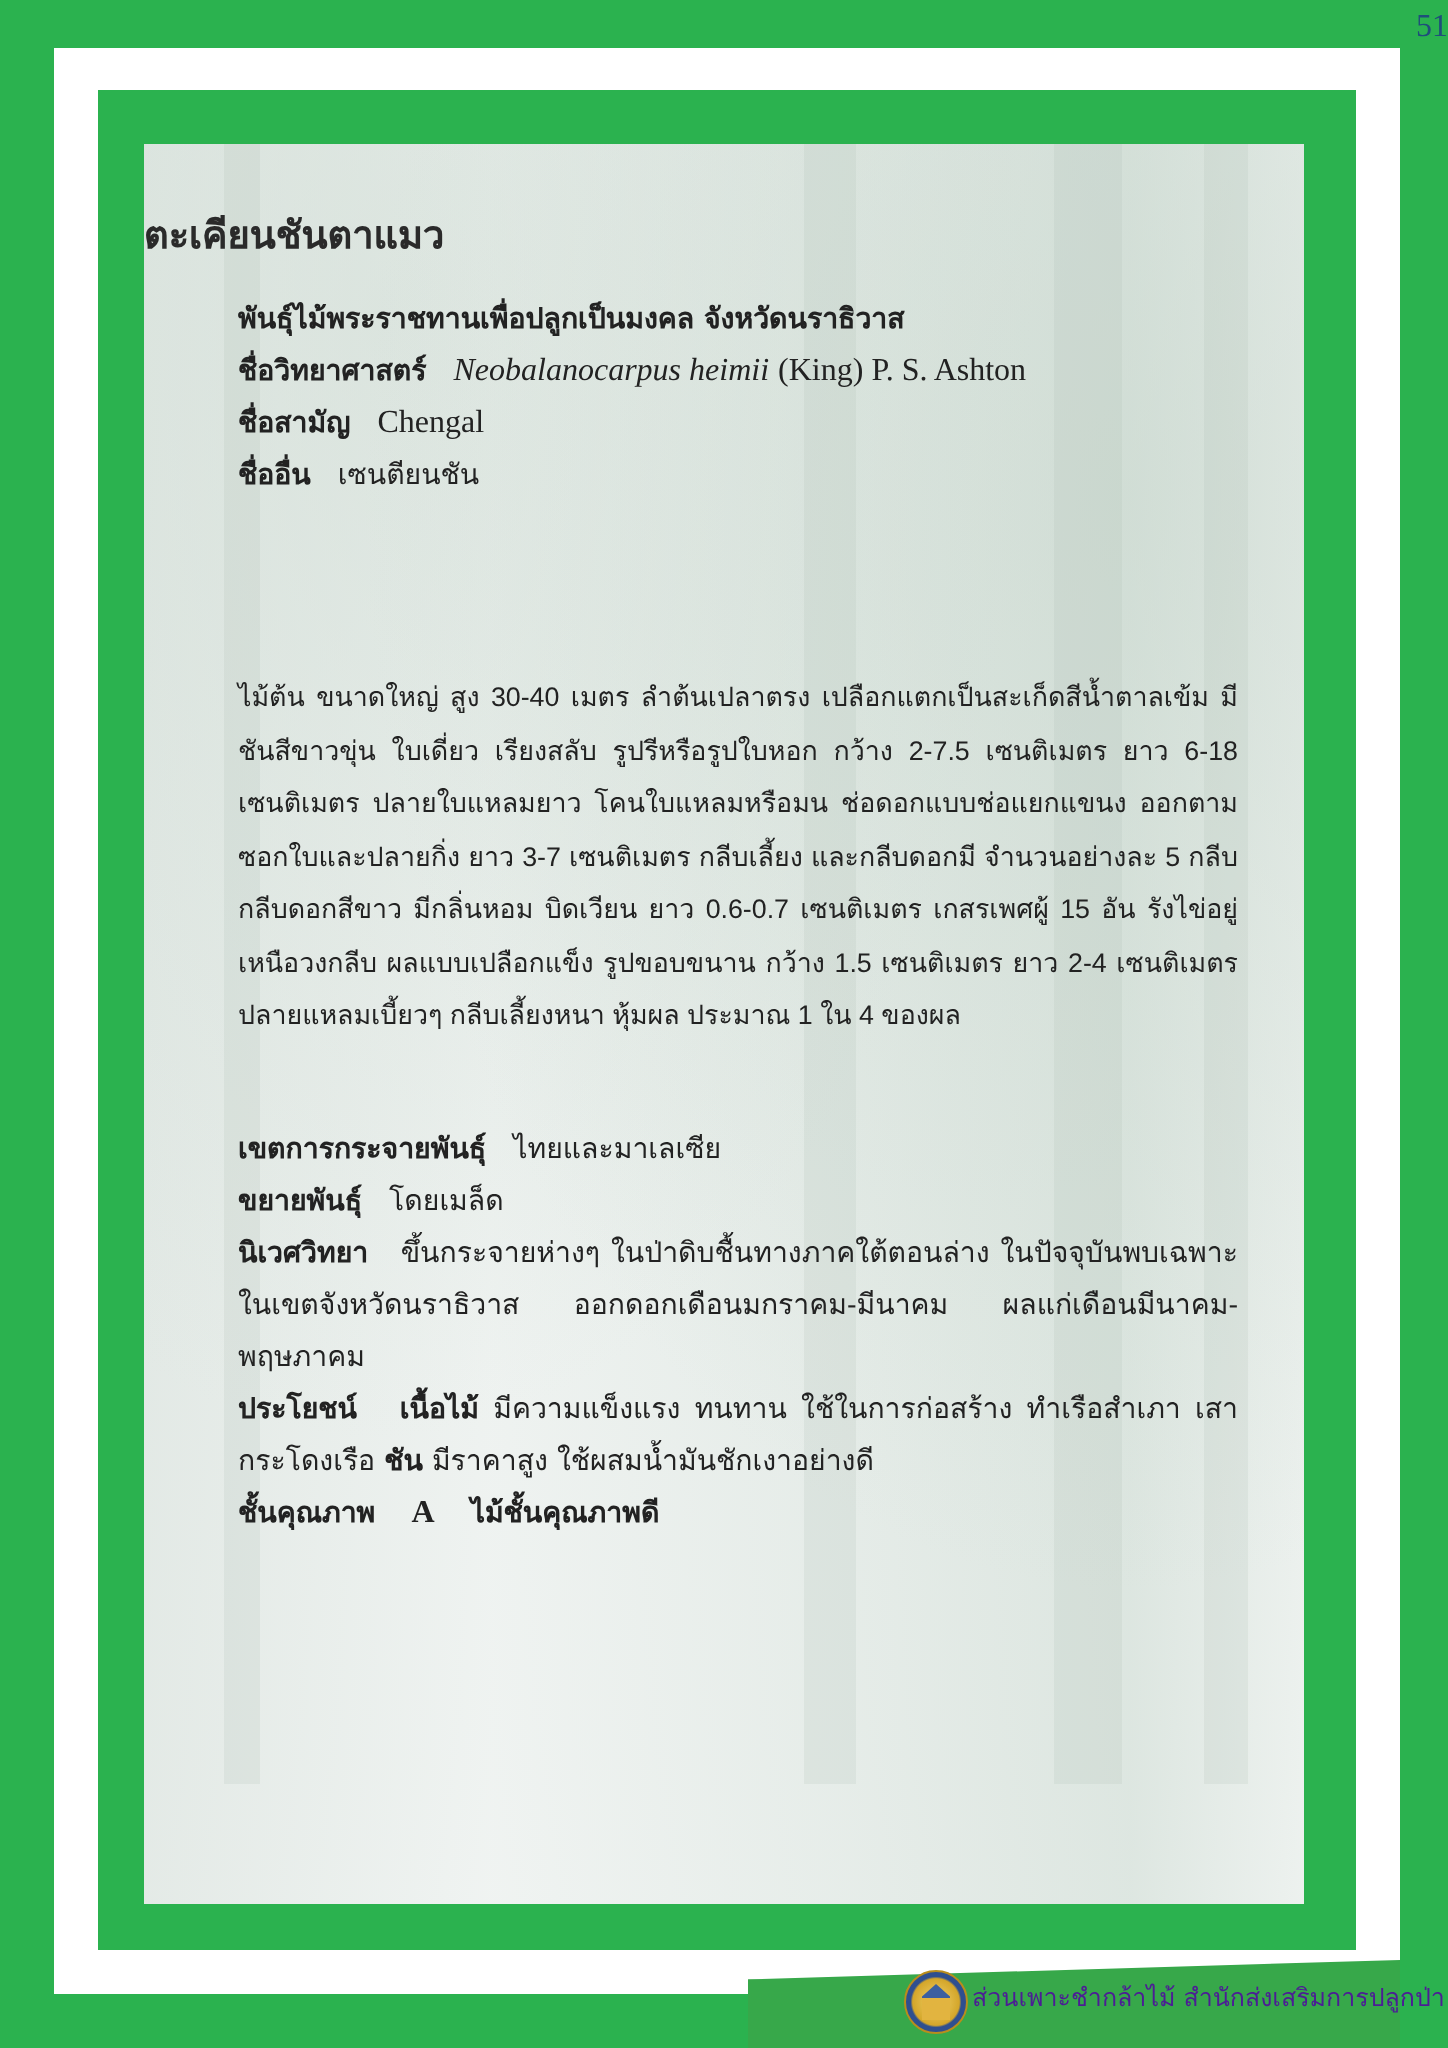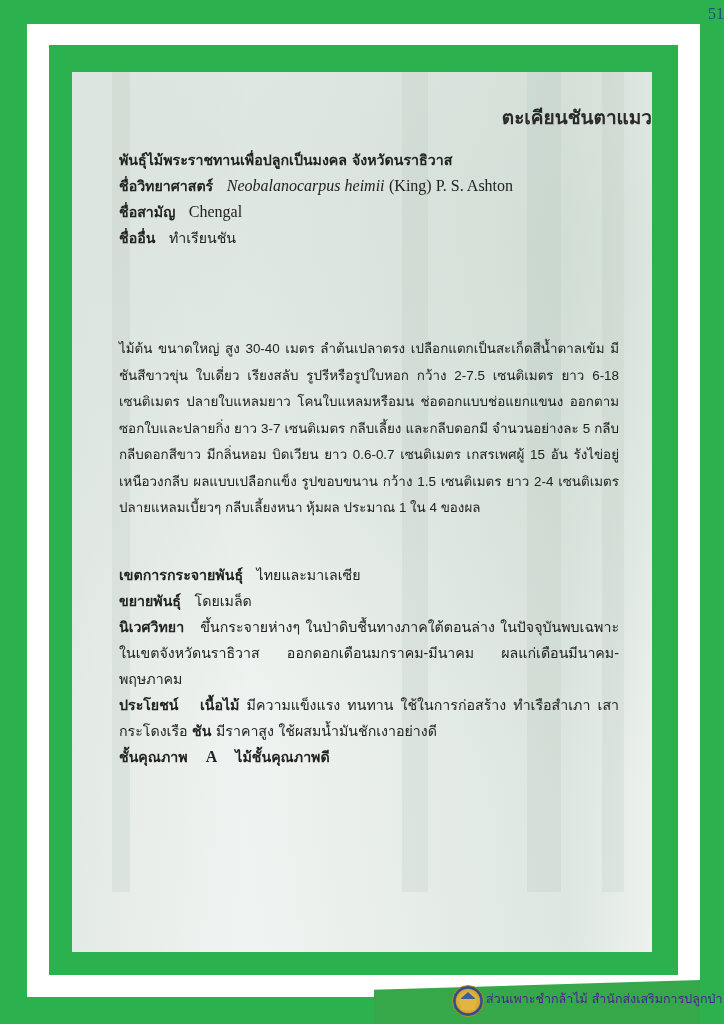--- a/index.html
+++ b/index.html
@@ -25,21 +25,21 @@
       linear-gradient(90deg, rgba(225,232,228,0.9) 0%, rgba(238,242,240,0.9) 30%, rgba(228,235,231,0.9) 60%, rgba(218,228,222,0.9) 85%, rgba(235,240,237,0.9) 100%),
       linear-gradient(180deg, #e3eae6 0%, #eef2ef 60%, #f8faf8 90%, #ffffff 100%);
     overflow: hidden;
   }
   .trunk { position: absolute; top: 0; bottom: 60px; background: rgba(170,190,180,0.18); }
   .page-number {
     position: absolute; left: 0; right: 0; top: 5px; text-align: right;
     font-family: "Liberation Serif", serif; font-size: 16px; color: #1f4f7a;
   }
   .title {
-    position: absolute; left: 0; right: 0; top: 30px; text-align: right;
+    position: absolute; left: 0; right: 0; top: 30px; text-align: left;
     font-family: Liberation Serif, serif; font-weight: bold; font-size: 19px; color: #2a2a2a;
   }
   .block { position: absolute; left: 47px; width: 500px; font-size: 14.2px; line-height: 26px; }
   .meta-line { white-space: nowrap; }
   .lbl { font-weight: bold; font-family: "DejaVu Serif", serif; }
   .val { font-family: "DejaVu Serif", serif; font-weight: normal; }
   .latin { font-family: "Liberation Serif", serif; font-size: 16px; }
   .italic { font-style: italic; margin-top: 28px; }
   .desc { top: 240px; font-family: Liberation Sans, sans-serif; font-size: 13.4px; line-height: 26.5px; text-align: justify; text-align-last: left; margin-top: 24px; }
   .desc p { margin: 0; }
@@ -89,21 +89,21 @@
       <span class="lbl">ชื่อวิทยาศาสตร์</span>&nbsp;&nbsp;
       <span class="latin italic">Neobalanocarpus heimii</span>
       <span class="latin">(King) P. S. Ashton</span>
     </div>
     <div class="meta-line">
       <span class="lbl">ชื่อสามัญ</span>&nbsp;&nbsp;
       <span class="latin">Chengal</span>
     </div>
     <div class="meta-line">
       <span class="lbl">ชื่ออื่น</span>&nbsp;&nbsp;
-      <span class="val">ทำเรียนชัน</span>
+      <span class="val">เซนตียนชัน</span>
     </div>
   </div>
 
   <div class="block desc">
     <p>ไม้ต้น ขนาดใหญ่ สูง 30-40 เมตร ลำต้นเปลาตรง เปลือกแตกเป็นสะเก็ดสีน้ำตาลเข้ม  มีชันสีขาวขุ่น ใบเดี่ยว เรียงสลับ รูปรีหรือรูปใบหอก กว้าง 2-7.5 เซนติเมตร ยาว 6-18 เซนติเมตร ปลายใบแหลมยาว โคนใบแหลมหรือมน ช่อดอกแบบช่อแยกแขนง ออกตามซอกใบและปลายกิ่ง ยาว 3-7 เซนติเมตร กลีบเลี้ยง และกลีบดอกมี จำนวนอย่างละ 5 กลีบ กลีบดอกสีขาว มีกลิ่นหอม บิดเวียน ยาว 0.6-0.7 เซนติเมตร  เกสรเพศผู้ 15 อัน รังไข่อยู่เหนือวงกลีบ ผลแบบเปลือกแข็ง รูปขอบขนาน กว้าง 1.5 เซนติเมตร ยาว 2-4 เซนติเมตร ปลายแหลมเบี้ยวๆ กลีบเลี้ยงหนา หุ้มผล ประมาณ 1 ใน 4 ของผล</p>
   </div>
 
   <div class="block info">
     <p>
       <span class="lbl">เขตการกระจายพันธุ์</span>&nbsp;&nbsp;

